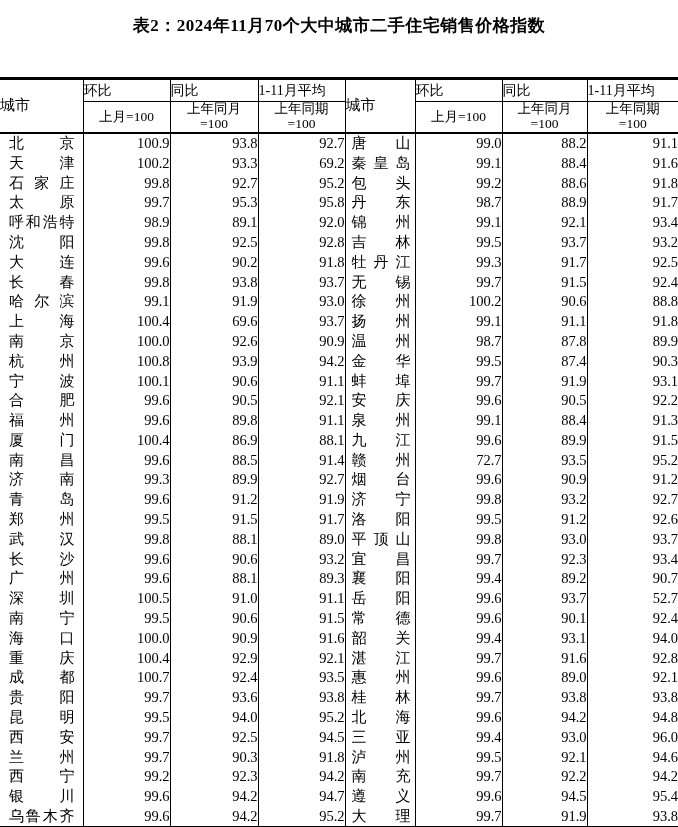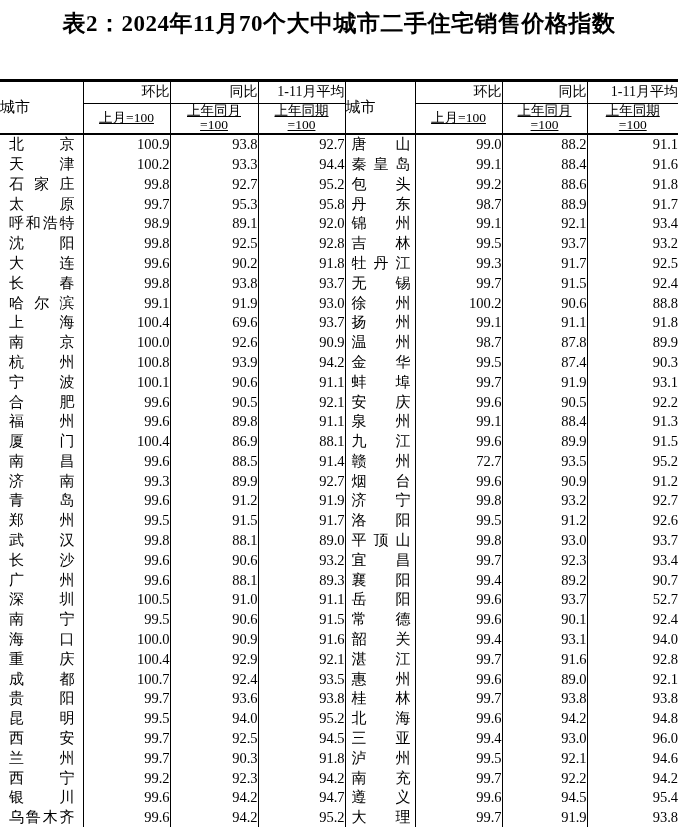--- a/index.html
+++ b/index.html
@@ -11,22 +11,22 @@
   }
   .page {
     position: relative;
     width: 678px;
     height: 827px;
     background: #ffffff;
     overflow: hidden;
   }
   .title {
     text-align: center;
-    padding-top: 10px;
-    font-size: 23px;
+    padding-top: 16px;
+    font-size: 17px;
     font-weight: bold;
     letter-spacing: 0.5px;
     line-height: 1.2;
   }
   table.idx {
     width: 678px;
     margin-top: 41px;
     border-collapse: collapse;
     table-layout: fixed;
     border-top: 3px solid #000;
@@ -35,37 +35,36 @@
   table.idx th, table.idx td {
     padding: 0;
     font-weight: normal;
     overflow: hidden;
   }
   thead { border-bottom: 2px solid #000; }
   .bl { border-left: 1px solid #000; }
   th.top-h {
     height: 21px;
     font-size: 14px;
-    text-align: right;
+    text-align: left;
     vertical-align: middle;
   }
   th.city-h {
     font-size: 15px;
     text-align: left;
     vertical-align: middle;
   }
   tr.subrow th {
     border-top: 1px solid #000;
     height: 28px;
     font-size: 13.5px;
     text-align: center;
     vertical-align: middle;
     line-height: 1.08;
     white-space: pre-line;
-    text-decoration: underline;
   }
   tbody td { height: 19.8px; font-size: 14.5px; vertical-align: middle; }
   td.num { text-align: right; padding-right: 7px; }
   td.city .city-wrap,
   td.city-r .city-wrap {
     display: flex;
     justify-content: space-between;
     align-items: center;
     font-size: 15px;
     line-height: 1;
@@ -137,21 +136,21 @@
         </tr>
         <tr>
           <td class="city">
             <div class="city-wrap">
               <span>天</span>
               <span>津</span>
             </div>
           </td>
           <td class="num bl">100.2</td>
           <td class="num bl">93.3</td>
-          <td class="num bl">94.4</td>
+          <td class="num bl">69.2</td>
           <td class="city-r bl">
             <div class="city-wrap">
               <span>秦</span>
               <span>皇</span>
               <span>岛</span>
             </div>
           </td>
           <td class="num bl">99.1</td>
           <td class="num bl">88.4</td>
           <td class="num bl">91.6</td>

